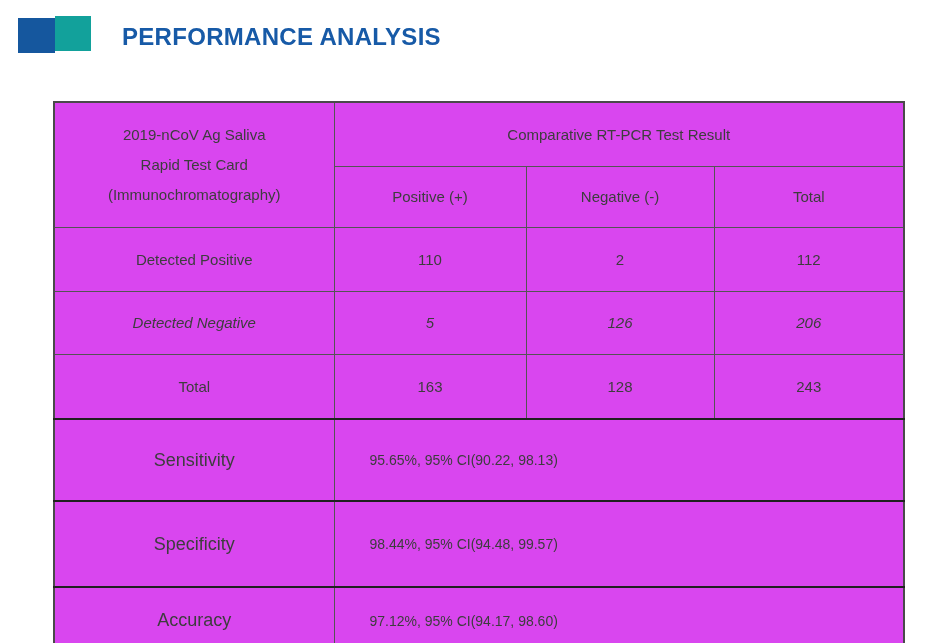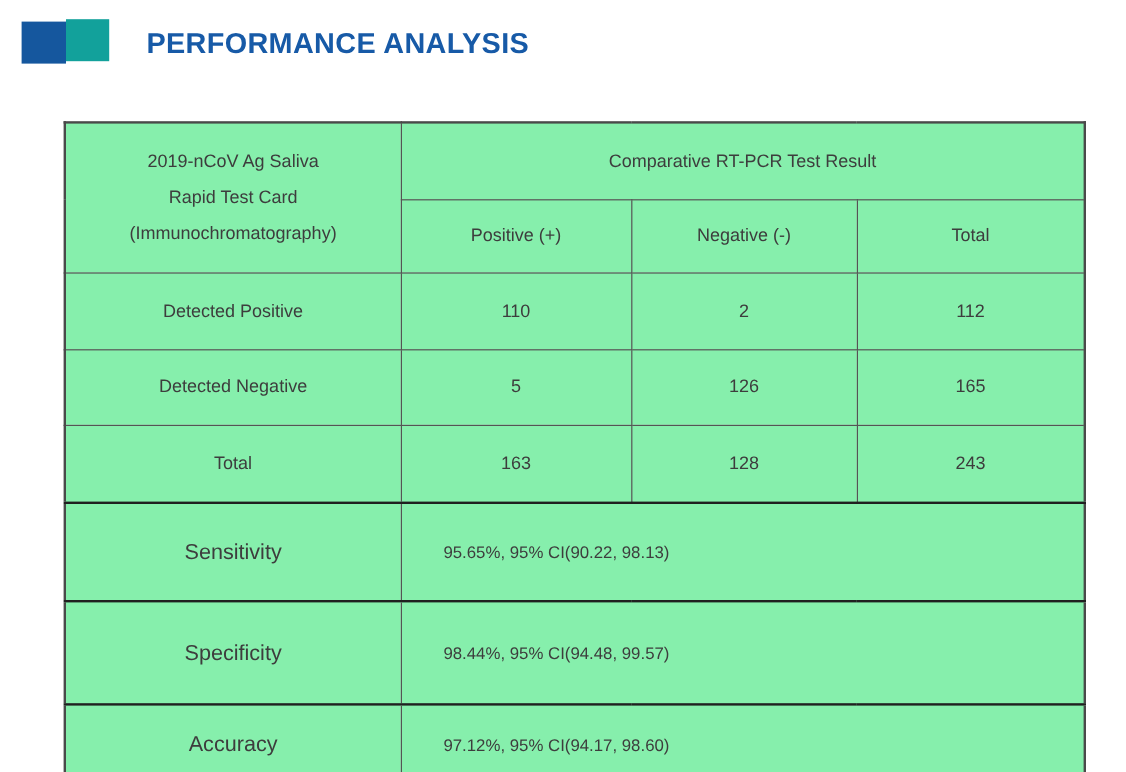--- a/index.html
+++ b/index.html
@@ -35,29 +35,29 @@
     border-collapse: collapse;
     table-layout: fixed;
     border: 2px solid #4a4a4a;
   }
   .perf-table td {
     border: 1px solid #545454;
     text-align: center;
     vertical-align: middle;
     font-size: 15px;
     color: #3d3d3d;
-    background: #86efac;
+    background: #d946ef;
   }
   .corner-cell { line-height: 22px; font-size: 15.5px; }
   .group-hdr { font-size: 16px; height: 64px; }
   .col-hdr { font-size: 16px; height: 61px; }
   .row-label { font-size: 15px; }
   .num-cell { font-size: 20px; }
   tr.r-dpos td { height: 64px; }
-  tr.r-dneg td { height: 63px; }
+  tr.r-dneg td { height: 63px; font-style: italic; }
   tr.r-tot td  { height: 65px; }
   tr.stat td { border-top: 2px solid #202020; }
   tr.stat .stat-label { font-size: 18px; }
   tr.stat .stat-value {
     text-align: left;
     padding-left: 35px;
     font-size: 14px;
   }
   tr.s-sens td { height: 82px; }
   tr.s-spec td { height: 86px; }
@@ -100,21 +100,21 @@
         <td class="row-label">Detected Positive</td>
         <td class="num-cell">110</td>
         <td class="num-cell">2</td>
         <td class="num-cell">112</td>
       </tr>
 
       <tr class="r-dneg">
         <td class="row-label">Detected Negative</td>
         <td class="num-cell">5</td>
         <td class="num-cell">126</td>
-        <td class="num-cell">165</td>
+        <td class="num-cell">206</td>
       </tr>
 
       <tr class="r-tot">
         <td class="row-label">Total</td>
         <td class="num-cell">163</td>
         <td class="num-cell">128</td>
         <td class="num-cell">243</td>
       </tr>
 
       <tr class="stat s-sens">

